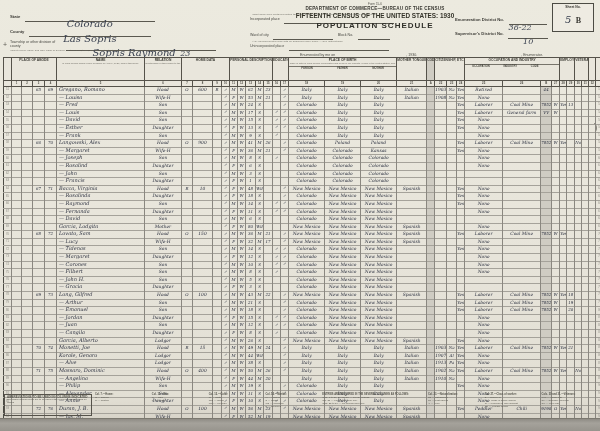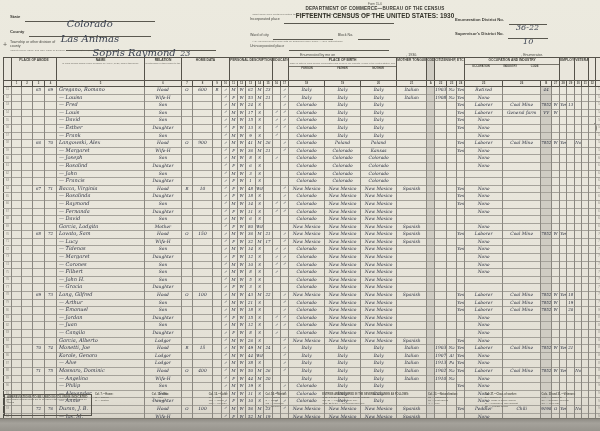--- a/index.html
+++ b/index.html
@@ -60,21 +60,21 @@
 
   <div class="abs artifact" style="left:3px;top:41px;font-size:7px;">+</div>
   <div class="abs artifact" style="left:594px;top:122px;font-size:10px;">)</div>
 
   <div class="abs" style="left:10px;top:4px;">
     <span class="lbl-b">State</span>
     <span class="rule" style="width:130px;text-align:center;"><span class="hw-lg">Colorado</span></span>
   </div>
   <div class="abs" style="left:10px;top:19px;">
     <span class="lbl-b">County</span>
-    <span class="rule" style="width:122px;text-align:center;"><span class="hw-lg">Las Animas</span></span>
+    <span class="rule" style="width:122px;text-align:center;"><span class="hw-lg">Las Sopris</span></span>
   </div>
   <div class="abs" style="left:10px;top:33px;width:280px;">
     <span class="lbl" style="display:inline-block;width:52px;line-height:1.05;">Township or other division of county</span>
     <span class="rule" style="width:150px;text-align:center;"><span class="hw-lg">Sopris Raymond</span>
       <span class="hw-md">23</span></span>
   </div>
   <div class="abs note" style="left:10px;top:49px;width:250px;">(Insert proper name and also class of division, as township, town, precinct, district, etc. — See instructions)</div>
 
   <div class="abs" style="left:250px;top:6px;">
     <span class="lbl">Incorporated place</span>
@@ -90,29 +90,35 @@
   <div class="abs" style="left:250px;top:33px;">
     <span class="lbl">Unincorporated place</span>
     <span class="rule" style="width:100px;"></span>
   </div>
   <div class="abs note" style="left:252px;top:40px;width:150px;">(Any unincorporated area with an assumed place name — See instructions)</div>
 
   <div class="abs title-c">
     <div class="t-form">Form 15-6</div>
     <div class="t-dept">DEPARTMENT OF COMMERCE—BUREAU OF THE CENSUS</div>
     <div class="t-census">FIFTEENTH CENSUS OF THE UNITED STATES: 1930</div>
+    <div class="t-pop">POPULATION SCHEDULE</div>
   </div>
 
   <div class="abs" style="left:455px;top:7px;">
     <span class="lbl-b">Enumeration District No.</span>
-    <span class="rule" style="width:38px;text-align:center;"><span class="hw-md">36-22</span></span>
+    <span class="rule" style="width:38px;"><span class="hw-md">36-22</span></span>
   </div>
   <div class="abs" style="left:455px;top:21px;">
     <span class="lbl-b">Supervisor's District No.</span>
     <span class="rule" style="width:40px;text-align:center;"><span class="hw-md">10</span></span>
+  </div>
+  <div class="abs" id="sheetbox">
+    <div class="cap">Sheet No.</div>
+    <span class="hw-lg">5</span>
+    <span style="font-size:8px;font-weight:bold;font-family:'Liberation Serif',serif;">B</span>
   </div>
 
   <div class="abs" style="left:300px;top:42px;white-space:nowrap;">
     <span class="lbl">Enumerated by me on</span>
     <span class="rule" style="width:62px;text-align:center;"><span class="hw-md">April 15</span></span>
     <span class="lbl">, 1930.</span>
     <span class="rule" style="width:95px;text-align:center;"><span class="hw-md">Thelma Gardella</span></span>
     <span class="lbl">, Enumerator.</span>
   </div>
   <div class="abs" style="left:300px;top:51px;">

